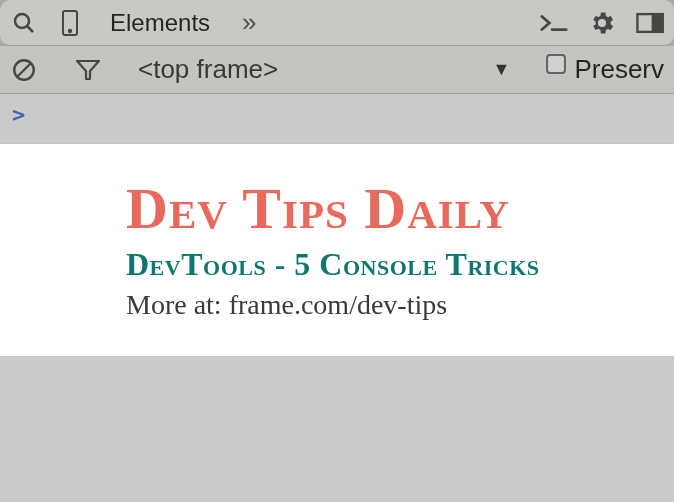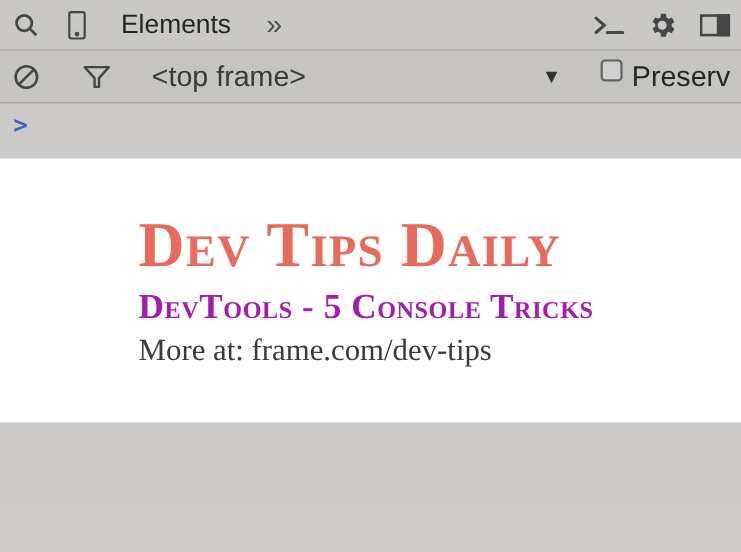--- a/index.html
+++ b/index.html
@@ -19,20 +19,21 @@
     z-index: 5;
   }
   .toolbar-top {
     display: flex;
     align-items: center;
     height: 46px;
     background: #e9e8e5;
     border-bottom: 1px solid #b7b5b1;
     padding: 0 10px;
     gap: 18px;
+    border-radius: 10px;
   }
   .icon-btn {
     width: 28px; height: 28px;
     display: flex; align-items: center; justify-content: center;
     color: #4a4a4a;
   }
   .tab {
     font-size: 24px;
     color: #222;
     padding: 0 8px;
@@ -92,21 +93,21 @@
   .prompt {
     font-family: Menlo, Consolas, monospace;
     font-size: 22px;
     color: #3a6fd8;
     font-weight: bold;
   }
   .banner {
     position: absolute;
     top: 144px;
     left: 0; right: 0;
-    height: 240px;
+    height: 212px;
     background: #ffffff;
     z-index: 10;
     display: flex;
     flex-direction: column;
     justify-content: center;
     padding-left: 126px;
     box-shadow: 0 0 0 1px rgba(0,0,0,0.03);
   }
   .banner-title {
     font-family: Georgia, "Times New Roman", serif;
@@ -116,21 +117,21 @@
     font-size: 58px;
     color: #e86a5c;
     line-height: 1;
     margin-bottom: 8px;
   }
   .banner-sub {
     font-family: Georgia, "Times New Roman", serif;
     font-variant: small-caps;
     font-weight: 700;
     font-size: 32px;
-    color: #a21caf;
+    color: #0f766e;
     letter-spacing: 0.5px;
     margin-bottom: 6px;
   }
   .banner-more {
     font-family: Georgia, "Times New Roman", serif;
     font-size: 28px;
     color: #3a3a3a;
   }
   svg { display: block; }
 </style>

